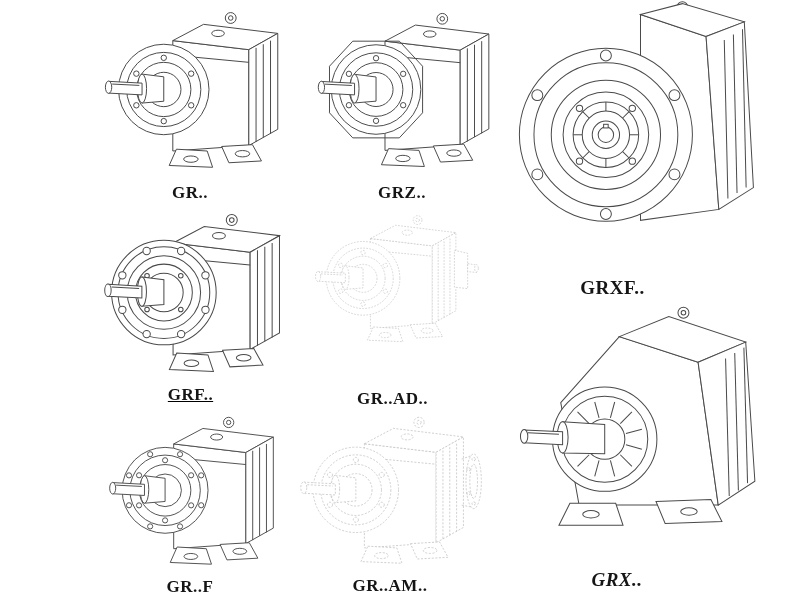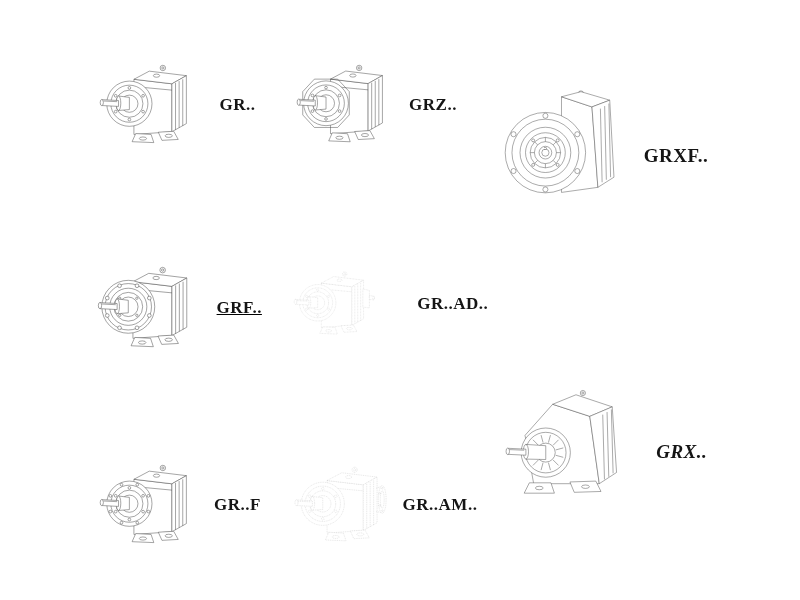--- a/index.html
+++ b/index.html
@@ -2,21 +2,21 @@
 <html><head>
 <meta charset="utf-8">
 <style>
   * { margin:0; padding:0; box-sizing:border-box; }
   html,body { background:#ffffff; }
   body { font-family:"Liberation Serif", serif; }
   .sheet {
     position:relative; width:800px; height:600px;
     background:#ffffff; overflow:hidden; margin:0 auto;
   }
-  .cell { position:absolute; display:flex; flex-direction:row; align-items:center; }
+  .cell { position:absolute; display:flex; flex-direction:column; align-items:center; }
   .cell svg.art { flex:1 1 auto; width:100%; }
   .model-label {
     height:24px; line-height:22px; text-align:center; width:100%;
     font-weight:bold; font-size:17px; letter-spacing:0.5px; color:#151515;
     font-family:"Liberation Serif", serif;
   }
   .big-label { font-size:19px; height:26px; }
   .shift-left { padding-right:56px;margin-top:13px; }
   
   svg.art { stroke-width:1.1; fill:none; }
@@ -105,21 +105,21 @@
 
   <figure class="cell" style="left:95px; top:6px; width:190px; height:200px;">
     <svg class="art solid" viewBox="0 0 210 190">
       <use href="#gr-body"></use>
         <use href="#gr-housing"></use>
         <use href="#gr-shaft"></use>
     </svg>
     <figcaption class="model-label">GR..</figcaption>
   </figure>
 
-  <figure class="cell" style="left:292px; top:6px; width:188px; height:200px;">
+  <figure class="cell" style="left:308px; top:6px; width:188px; height:200px;">
     <svg class="art solid" viewBox="0 0 210 190">
       <use href="#gr-body"></use>
       <polygon points="24,64 50,36 102,36 128,64 128,116 102,144 50,144 24,116" stroke="currentColor" fill="none"></polygon>
       <use href="#gr-housing"></use>
         <use href="#gr-shaft"></use>
     </svg>
     <figcaption class="model-label">GRZ..</figcaption>
   </figure>
 
   <figure class="cell" style="left:498px; top:0px; width:285px; height:302px;">
@@ -165,21 +165,21 @@
 
   <figure class="cell" style="left:93px; top:210px; width:195px; height:198px;text-decoration:underline;">
     <svg class="art solid" viewBox="0 0 210 190">
       <use href="#gr-body"></use>
         <use href="#gr-flange"></use>
         <use href="#gr-shaft"></use>
     </svg>
     <figcaption class="model-label">GRF..</figcaption>
   </figure>
 
-  <figure class="cell" style="left:290px; top:206px; width:205px; height:198px;gap:36px;">
+  <figure class="cell" style="left:290px; top:212px; width:205px; height:198px;gap:36px;">
     <svg class="art ghost" viewBox="0 0 232 190">
       <use href="#gr-body"></use>
         <use href="#gr-housing"></use>
         <use href="#gr-shaft"></use>
         <use href="#addon-ad"></use>
     </svg>
     <figcaption class="model-label">GR..AD..</figcaption>
   </figure>
 
   <figure class="cell" style="left:95px; top:413px; width:190px; height:186px;">

